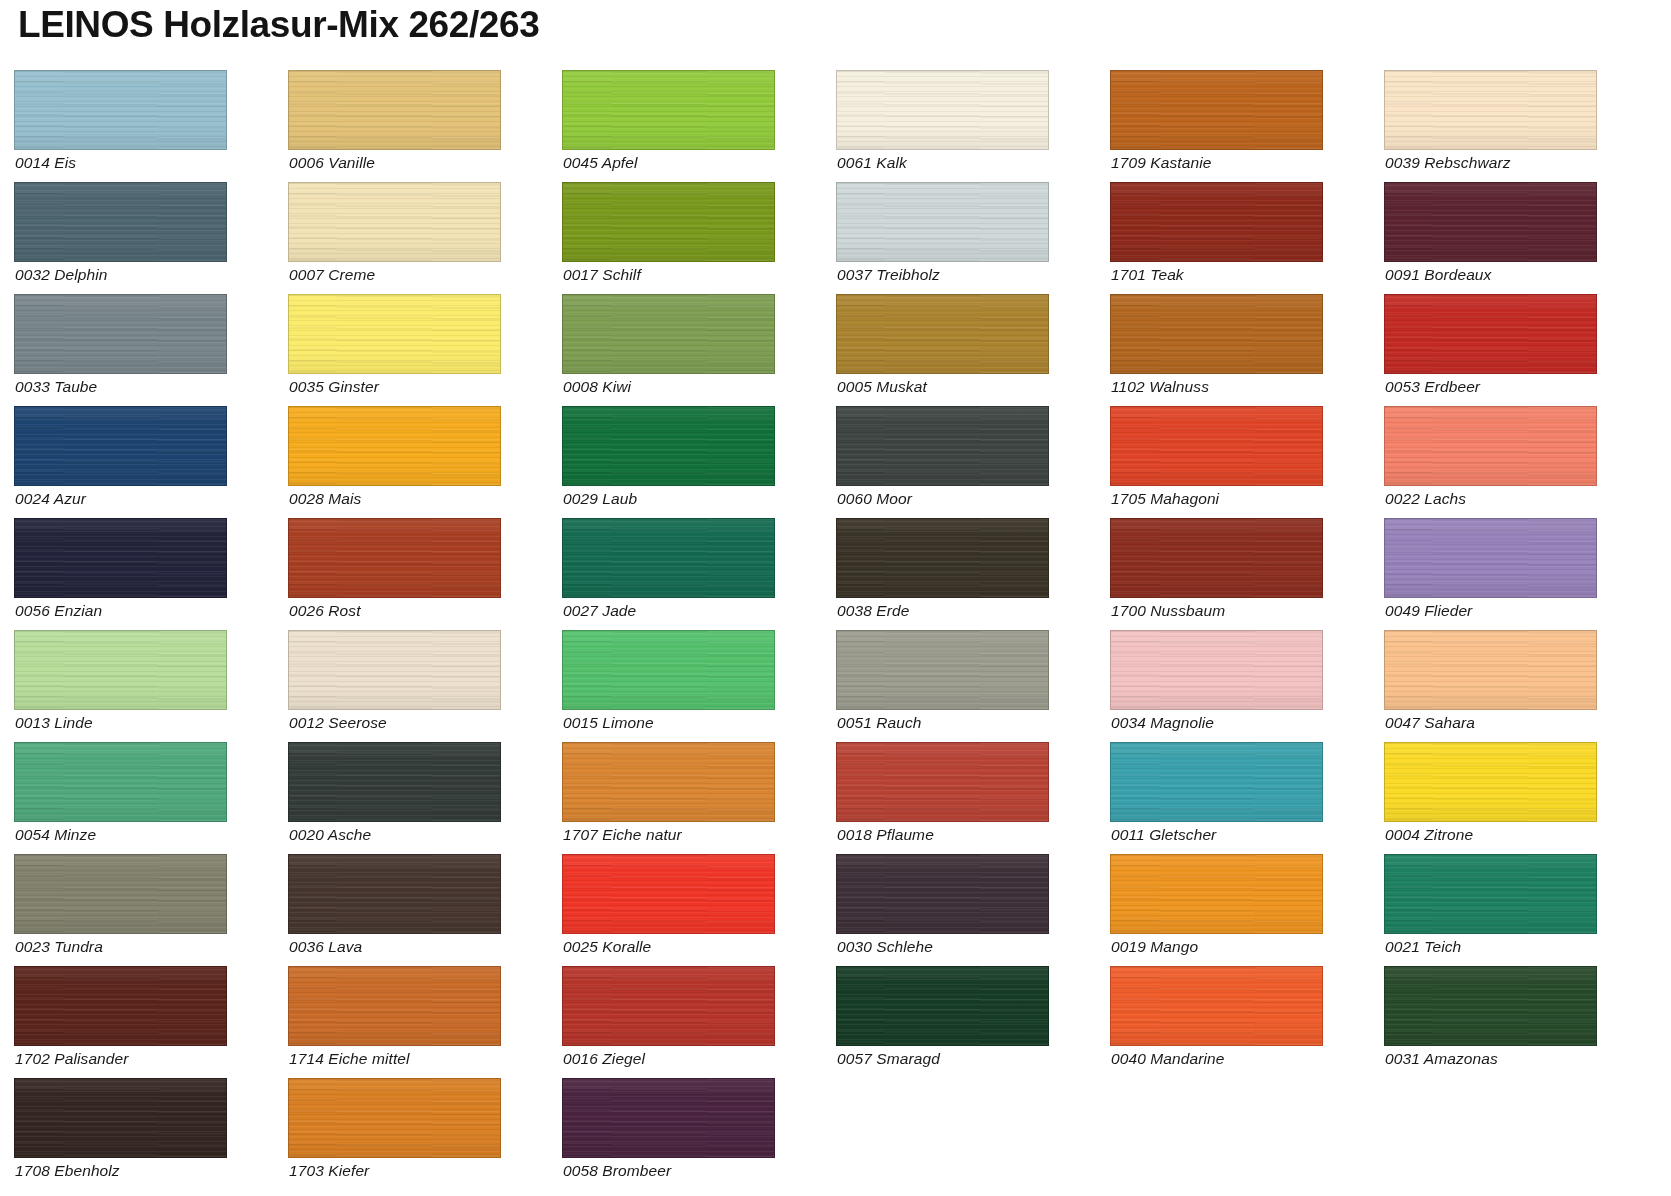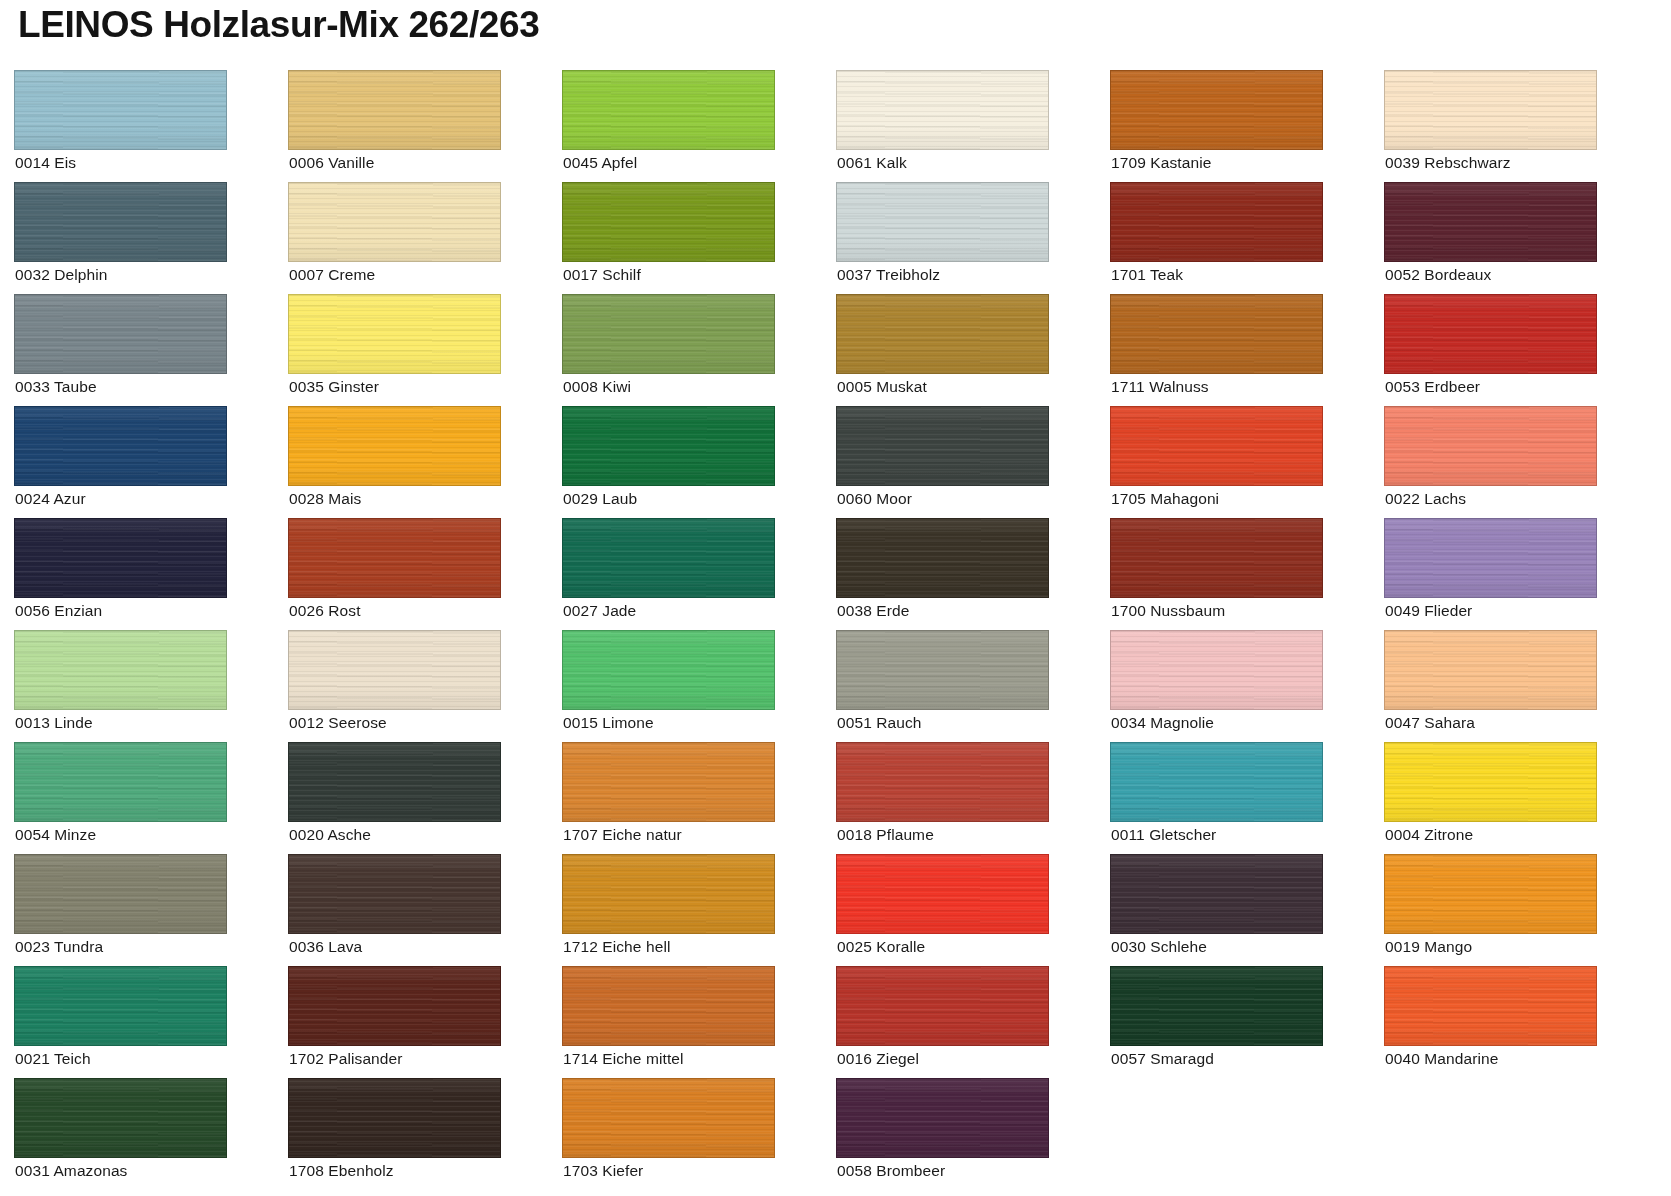--- a/index.html
+++ b/index.html
@@ -41,20 +41,21 @@
     grid-template-columns: repeat(6, 274px);
     grid-auto-rows: 104px;
     column-gap: 0px;
     row-gap: 8px;
   }
   .cell {
     position: relative;
     width: 274px;
     height: 104px;
     box-sizing: border-box;
+    font-style: italic;
   }
   .swatch {
     position: relative;
     width: 213px;
     height: 80px;
     box-sizing: border-box;
     overflow: hidden;
     border: 1px solid rgba(0,0,0,0.20);
   }
   
@@ -174,21 +175,21 @@
       <div class="cell">
         <div class="swatch" style="background-color: rgb(142, 42, 28);">
           <div class="grain"></div>
         </div>
         <div class="label">1701 Teak</div>
       </div>
       <div class="cell">
         <div class="swatch" style="background-color: rgb(92, 36, 48);">
           <div class="grain"></div>
         </div>
-        <div class="label">0052 Bordeaux</div>
+        <div class="label">0091 Bordeaux</div>
       </div>
       <div class="cell">
         <div class="swatch" style="background-color: rgb(120, 133, 139);">
           <div class="grain"></div>
         </div>
         <div class="label">0033 Taube</div>
       </div>
       <div class="cell">
         <div class="swatch" style="background-color: rgb(251, 235, 106);">
           <div class="grain"></div>
@@ -204,21 +205,21 @@
       <div class="cell">
         <div class="swatch" style="background-color: rgb(171, 132, 48);">
           <div class="grain"></div>
         </div>
         <div class="label">0005 Muskat</div>
       </div>
       <div class="cell">
         <div class="swatch" style="background-color: rgb(178, 103, 32);">
           <div class="grain"></div>
         </div>
-        <div class="label">1711 Walnuss</div>
+        <div class="label">1102 Walnuss</div>
       </div>
       <div class="cell">
         <div class="swatch" style="background-color: rgb(195, 42, 36);">
           <div class="grain"></div>
         </div>
         <div class="label">0053 Erdbeer</div>
       </div>
       <div class="cell">
         <div class="swatch" style="background-color: rgb(29, 68, 112);">
           <div class="grain"></div>
@@ -367,26 +368,20 @@
         <div class="swatch" style="background-color: rgb(130, 129, 109);">
           <div class="grain"></div>
         </div>
         <div class="label">0023 Tundra</div>
       </div>
       <div class="cell">
         <div class="swatch" style="background-color: rgb(71, 54, 48);">
           <div class="grain"></div>
         </div>
         <div class="label">0036 Lava</div>
-      </div>
-      <div class="cell">
-        <div class="swatch" style="background-color: rgb(207, 140, 32);">
-          <div class="grain"></div>
-        </div>
-        <div class="label">1712 Eiche hell</div>
       </div>
       <div class="cell">
         <div class="swatch" style="background-color: rgb(240, 53, 39);">
           <div class="grain"></div>
         </div>
         <div class="label">0025 Koralle</div>
       </div>
       <div class="cell">
         <div class="swatch" style="background-color: rgb(62, 48, 56);">
           <div class="grain"></div>

